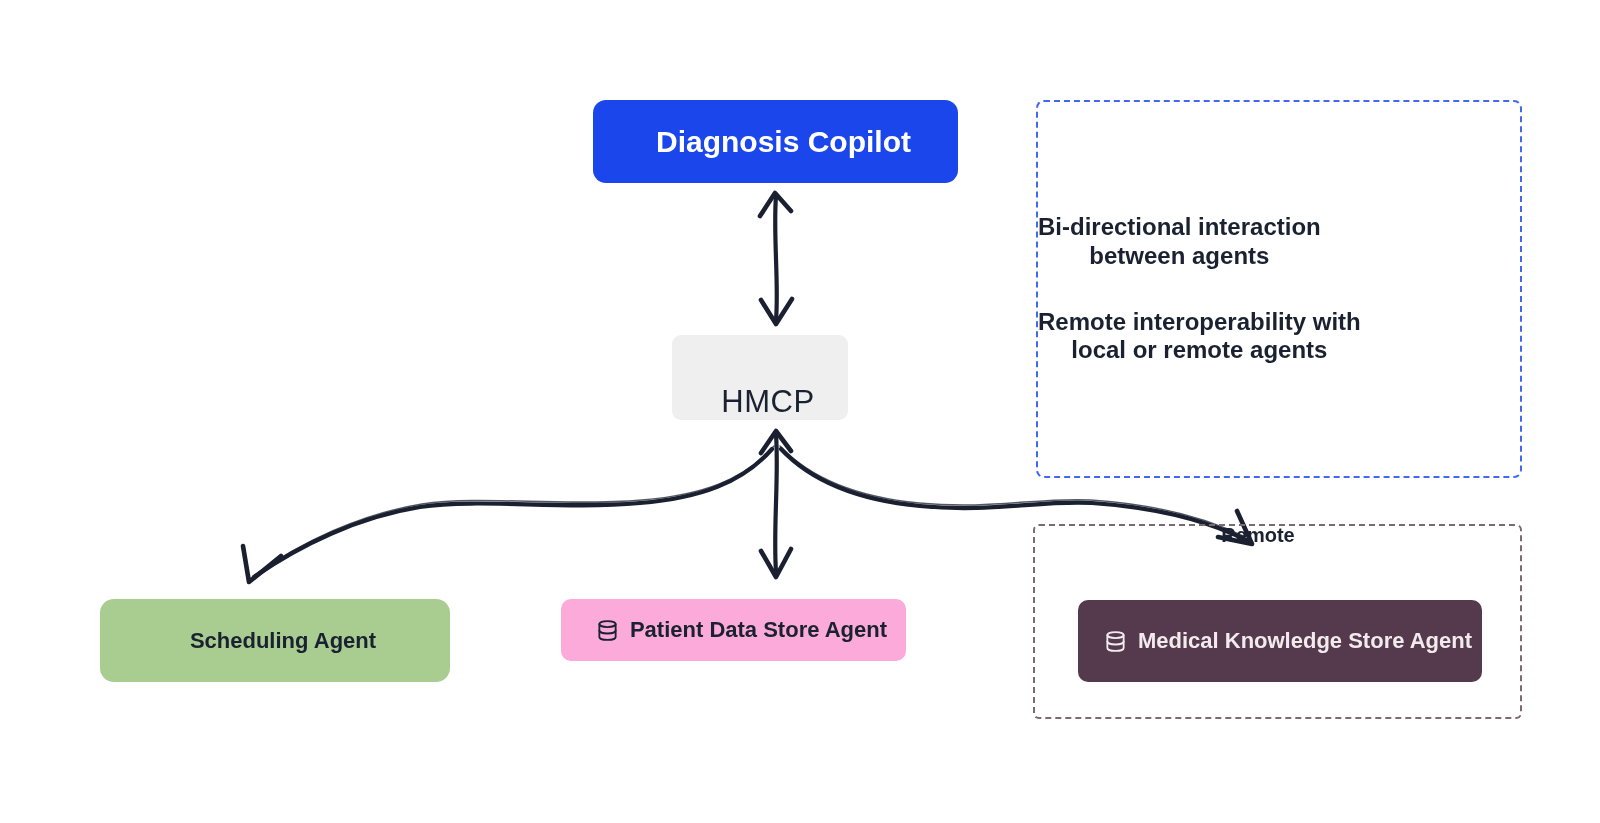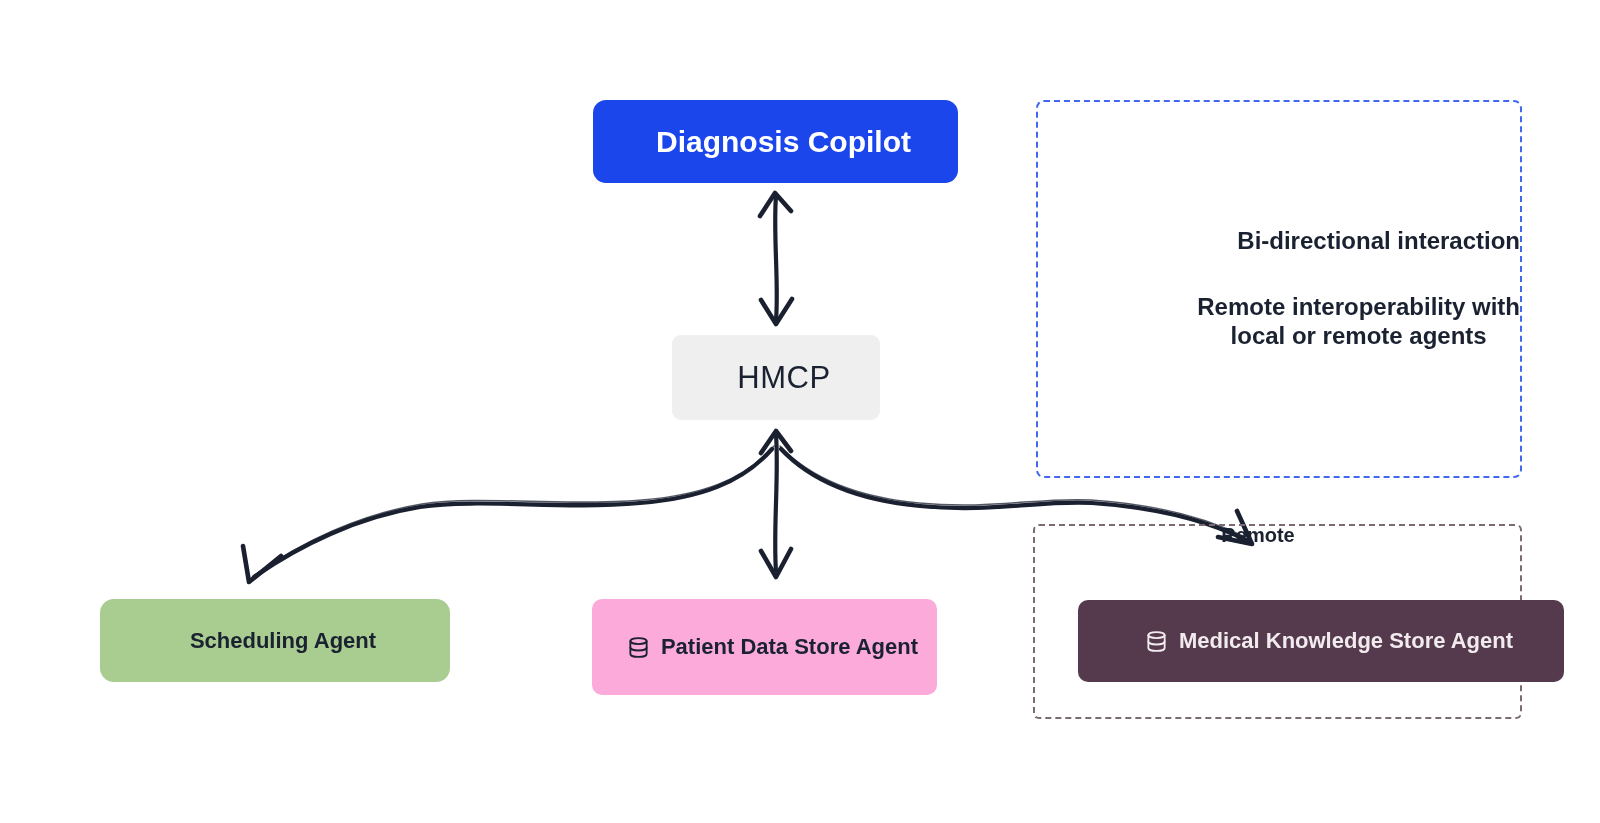--- a/index.html
+++ b/index.html
@@ -18,33 +18,33 @@
   }
   .node{
     position:absolute;display:flex;align-items:center;justify-content:center;
     text-align:center;font-weight:700;color:var(--dark-text);padding-left:16px;
   }
   .copilot{
     left:593px;top:100px;width:365px;height:83px;border-radius:13px;
     background:var(--copilot-bg);color:var(--copilot-text);font-size:30px;
   }
   .hmcp{
-    left:672px;top:335px;width:208px;height:85px;border-radius:9px;
-    background:var(--hmcp-bg);font-size:31px;font-weight:500;letter-spacing:0.5px;
+    left:672px;top:335px;width:176px;height:85px;border-radius:9px;
+    background:var(--hmcp-bg);font-size:31px;font-weight:500;letter-spacing:0.5px;align-items:flex-end;
   }
   .agent{font-size:22px;border-radius:10px;gap:11px;}
   .scheduling{left:100px;top:599px;width:350px;height:83px;background:var(--scheduling-bg);border-radius:14px;}
-  .patient{left:592px;top:599px;width:345px;height:96px;background:var(--patient-bg);}
-  .medical{left:1078px;top:600px;width:486px;height:82px;background:var(--medical-bg);color:var(--medical-text);}
+  .patient{left:561px;top:599px;width:345px;height:62px;background:var(--patient-bg);}
+  .medical{left:1078px;top:600px;width:404px;height:82px;background:var(--medical-bg);color:var(--medical-text);}
   .dbicon{flex:0 0 auto;display:block;}
   .dbicon path,.dbicon ellipse{fill:none;stroke:currentColor;stroke-width:1.9;stroke-linecap:round;}
   .notes-panel{
     position:absolute;left:1036px;top:100px;width:486px;height:378px;
     border:2px dashed var(--notes-border);border-radius:8px;
-    display:flex;flex-direction:column;align-items:flex-end;justify-content:center;gap:37px;
+    display:flex;flex-direction:column;align-items:flex-start;justify-content:center;gap:37px;
   }
   .note{font-size:24px;font-weight:700;color:var(--dark-text);text-align:center;line-height:1.2;}
   .note span{display:block;}
   .remote-group{
     position:absolute;left:1033px;top:524px;width:489px;height:195px;
     border:2px dashed var(--remote-border);border-radius:6px;
   }
   .remote-label{
     position:absolute;left:1158px;top:524px;width:200px;text-align:center;
     font-size:20px;font-weight:600;color:var(--dark-text);
@@ -86,20 +86,21 @@
     <span>Diagnosis Copilot</span>
   </div>
 
   <div class="node hmcp">
     <span>HMCP</span>
   </div>
 
   <div class="notes-panel">
     <div class="note">
       <span>Bi-directional interaction</span>
+      <span>between agents</span>
     </div>
     <div class="note">
       <span>Remote interoperability with</span>
       <span>local or remote agents</span>
     </div>
   </div>
 
   <div class="remote-group"></div>
   <div class="remote-label">Remote</div>
 

